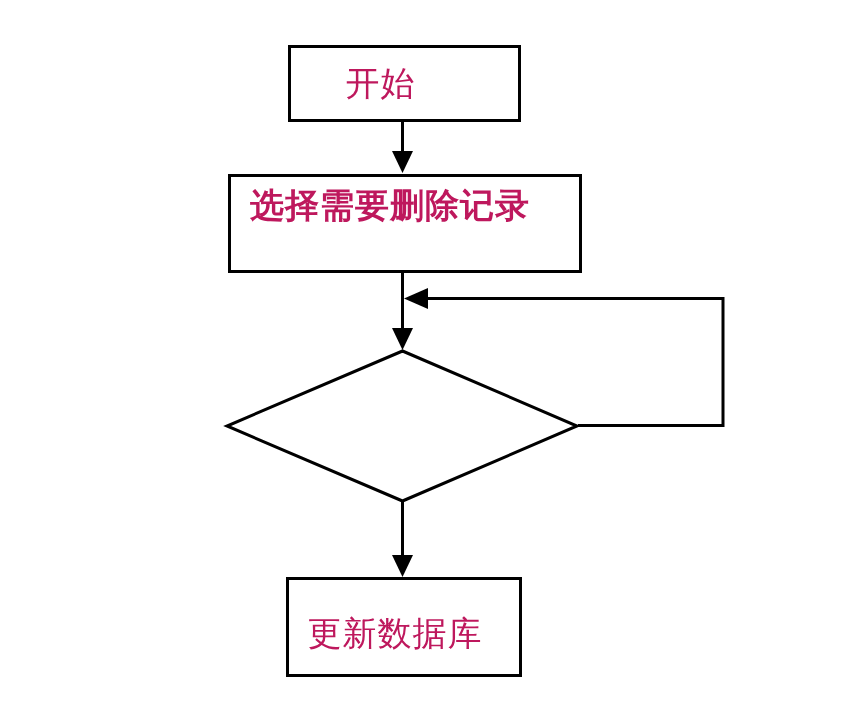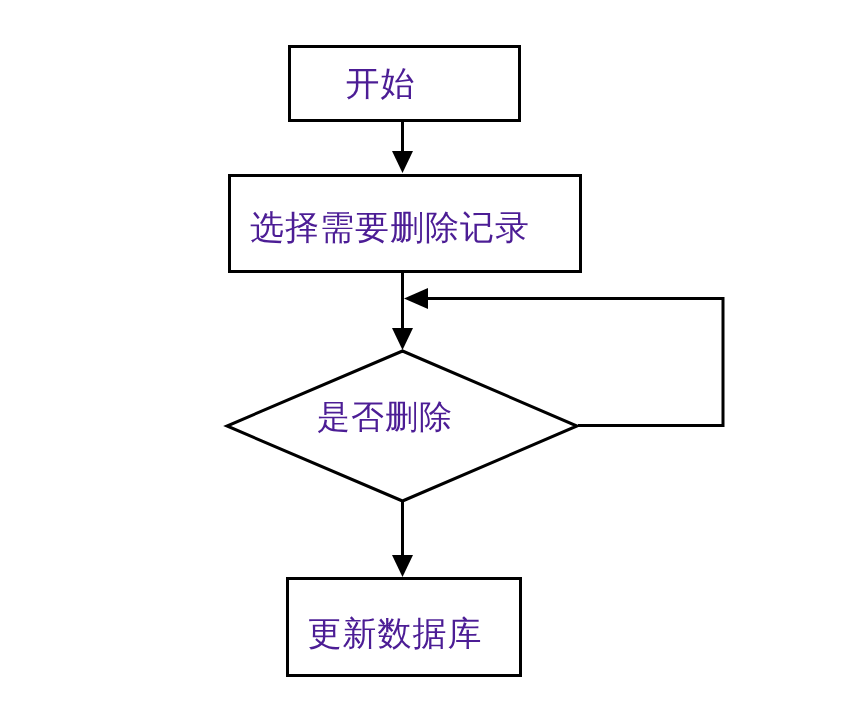--- a/index.html
+++ b/index.html
@@ -7,21 +7,21 @@
     padding: 0;
     background: #ffffff;
   }
   .canvas {
     position: relative;
     width: 844px;
     height: 710px;
     background: #ffffff;
     overflow: hidden;
     font-family: "Liberation Serif", "DejaVu Serif", serif;
-    color: #4c1d95;
+    color: #be185d;
   }
   .connector-layer {
     position: absolute;
     left: 0;
     top: 0;
     width: 844px;
     height: 710px;
   }
   .node-box {
     position: absolute;
@@ -37,23 +37,24 @@
     white-space: nowrap;
     letter-spacing: 1px;
   }
   #box-start {
     left: 288px; top: 45px; width: 233px; height: 77px;
     align-items: center;
     padding-right: 48px;
   }
   #box-select {
     left: 228px; top: 174px; width: 354px; height: 99px;
-    align-items: center;
+    align-items: flex-start;
     padding-top: 9px;
     padding-right: 30px;
+    font-weight: bold;
   }
   #box-update {
     left: 286px; top: 577px; width: 236px; height: 100px;
     align-items: center;
     padding-top: 13px;
     padding-right: 18px;
   }
   .diamond-label {
     position: absolute;
     left: 275px; top: 397px;
@@ -96,19 +97,18 @@
   </svg>
 
   <div class="node-box" id="box-start">
     <span>开始</span>
   </div>
 
   <div class="node-box" id="box-select">
     <span>选择需要删除记录</span>
   </div>
 
-  <div class="diamond-label">是否删除</div>
 
   <div class="node-box" id="box-update">
     <span>更新数据库</span>
   </div>
 
 </div>
 
 </body></html>

